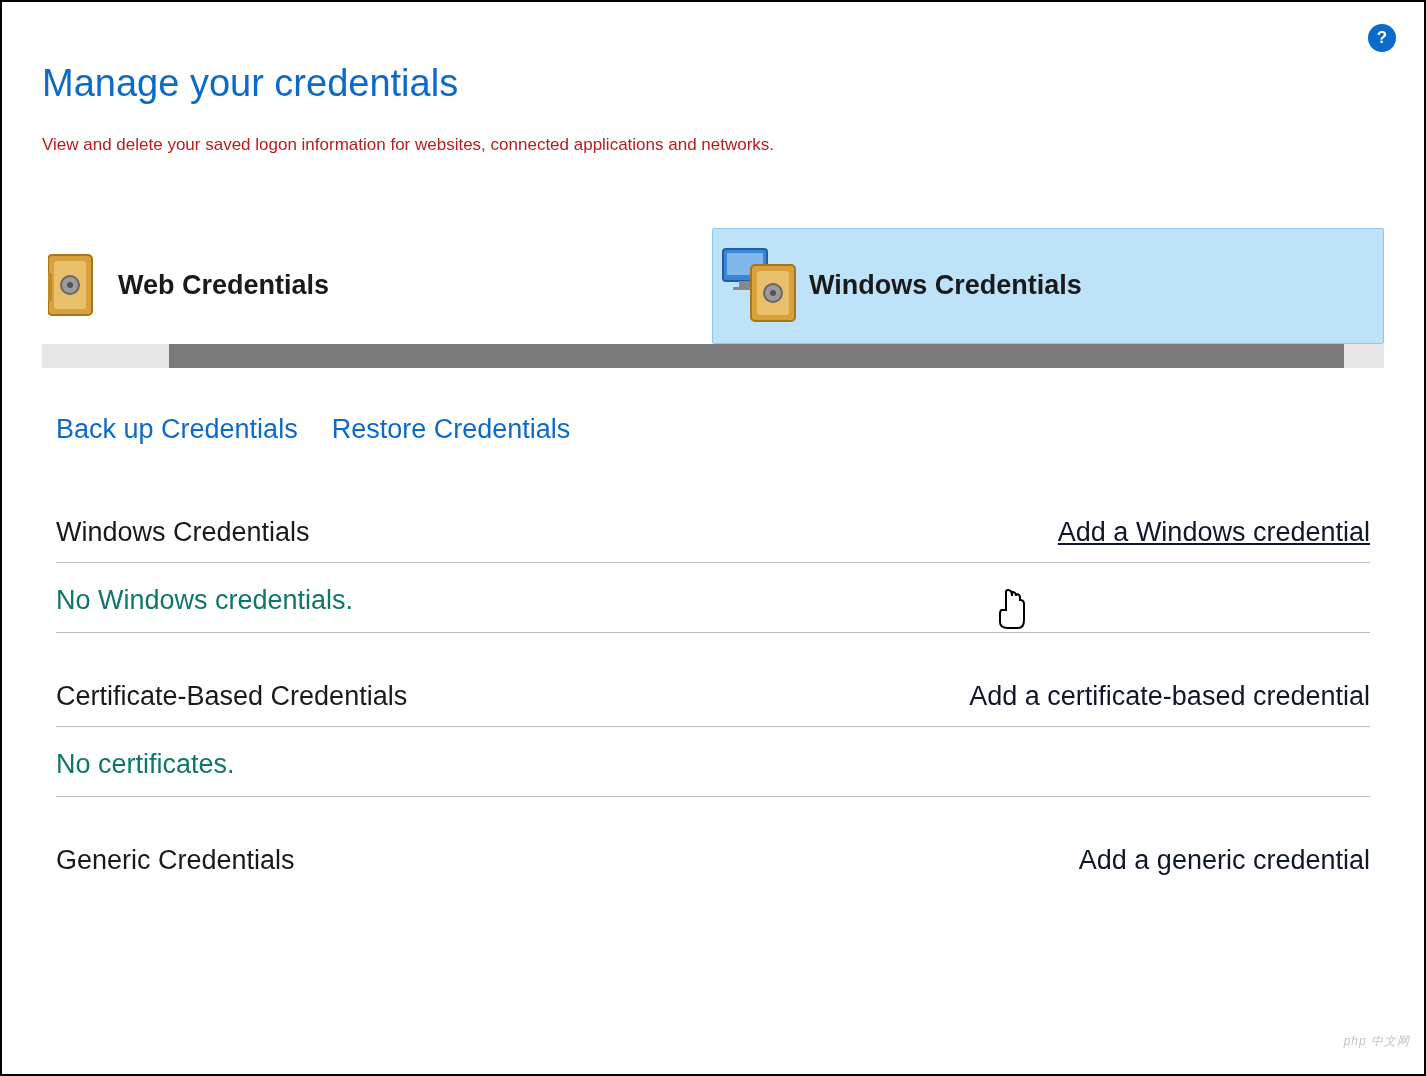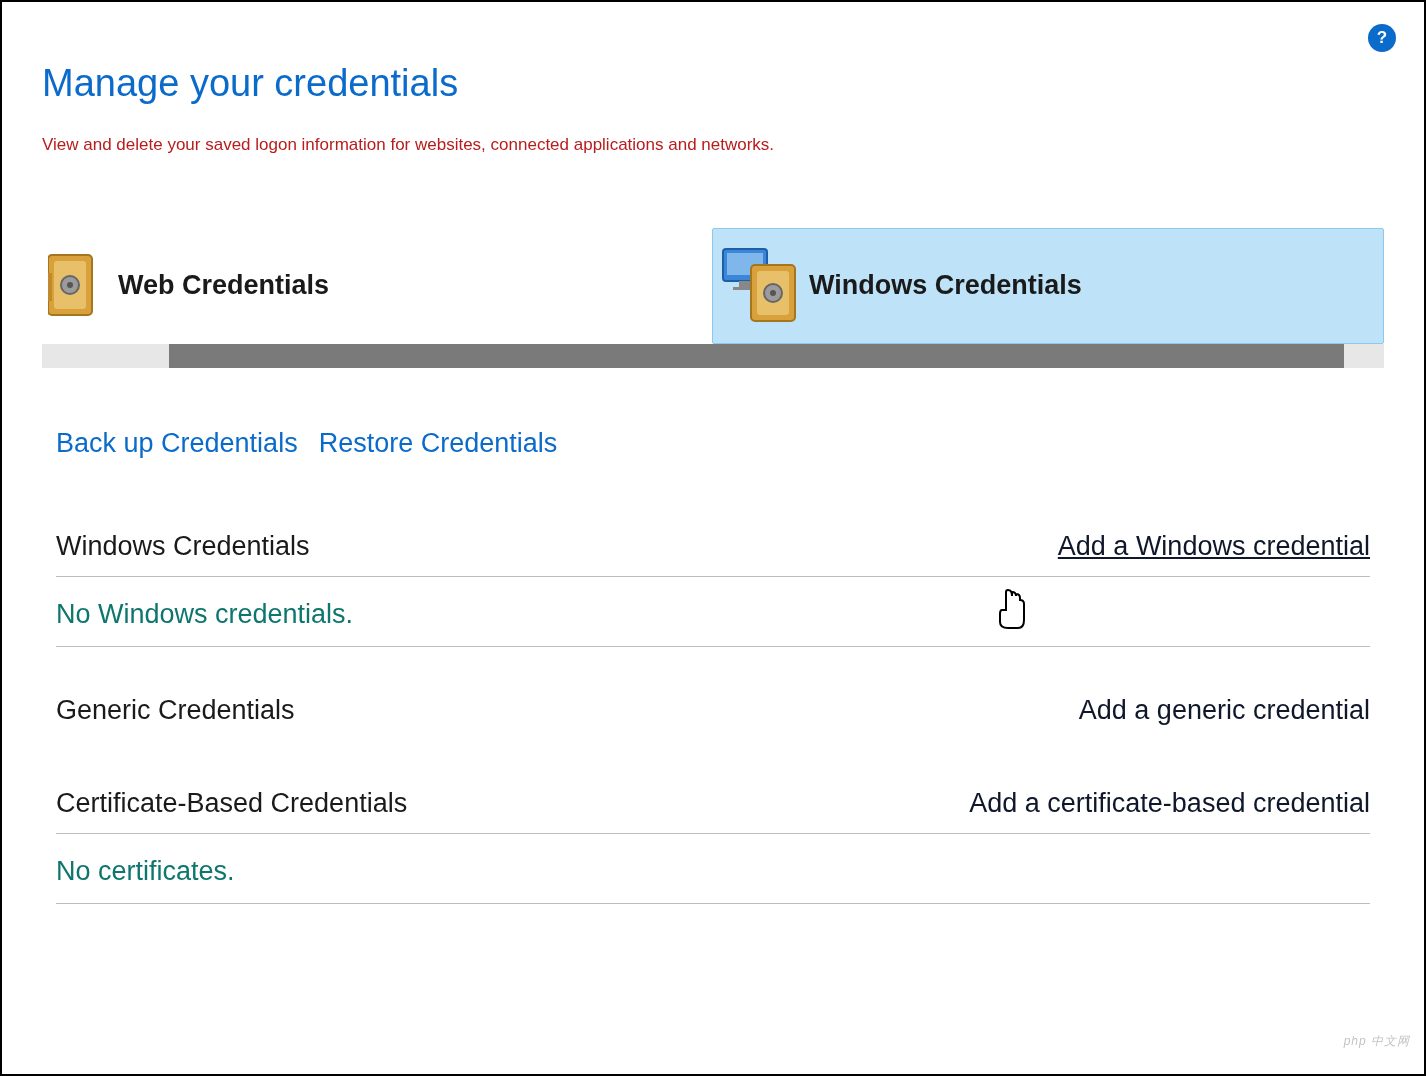--- a/index.html
+++ b/index.html
@@ -77,23 +77,23 @@
       position: absolute;
       left: 9.5%;
       right: 3%;
       top: 0; bottom: 0;
       background: #7a7a7a;
     }
     .inner {
       padding: 0 14px;
     }
     .links-row {
-      margin-top: 60px;
-      display: flex;
-      gap: 21px;
+      margin-top: 46px;
+      display: flex;
+      gap: 34px;
     }
     .link {
       color: #0b6bcb;
       font-size: 27px;
       cursor: pointer;
     }
     .section {
       margin-top: 72px;
     }
     .section-header {
@@ -191,33 +191,33 @@
 
     <div class="section">
       <div class="section-header">
         <span class="section-title">Windows Credentials</span>
         <span class="add-link hover">Add a Windows credential</span>
       </div>
       <div class="empty-row">No Windows credentials.</div>
     </div>
 
     <div class="section">
-      <div class="section-header" style="border-bottom:none;">
-        <span class="section-title">Generic Credentials</span>
-        <span class="add-link">Add a generic credential</span>
-      </div>
-    </div>
-
-    <div class="section">
       <div class="section-header">
         <span class="section-title">Certificate-Based Credentials</span>
         <span class="add-link">Add a certificate-based credential</span>
       </div>
       <div class="empty-row">No certificates.</div>
     </div>
+
+    <div class="section">
+      <div class="section-header" style="border-bottom:none;">
+        <span class="section-title">Generic Credentials</span>
+        <span class="add-link">Add a generic credential</span>
+      </div>
+    </div>
   </div>
 </div>
 
 <div class="cursor">
   <svg width="36" height="44" viewBox="0 0 36 44">
     <path d="M10 4 L10 22 L6 22 Q4 22 4 26 L4 34 Q4 40 12 40 L22 40 Q28 40 28 32 L28 16 Q28 12 24 12 L24 10 Q24 6 20 6 L20 8 Q20 4 16 4 L16 8 Q16 2 12 2 Q10 2 10 4 Z" fill="#fff" stroke="#000" stroke-width="2"></path>
   </svg>
 </div>
 
 <div class="watermark">php 中文网</div>

